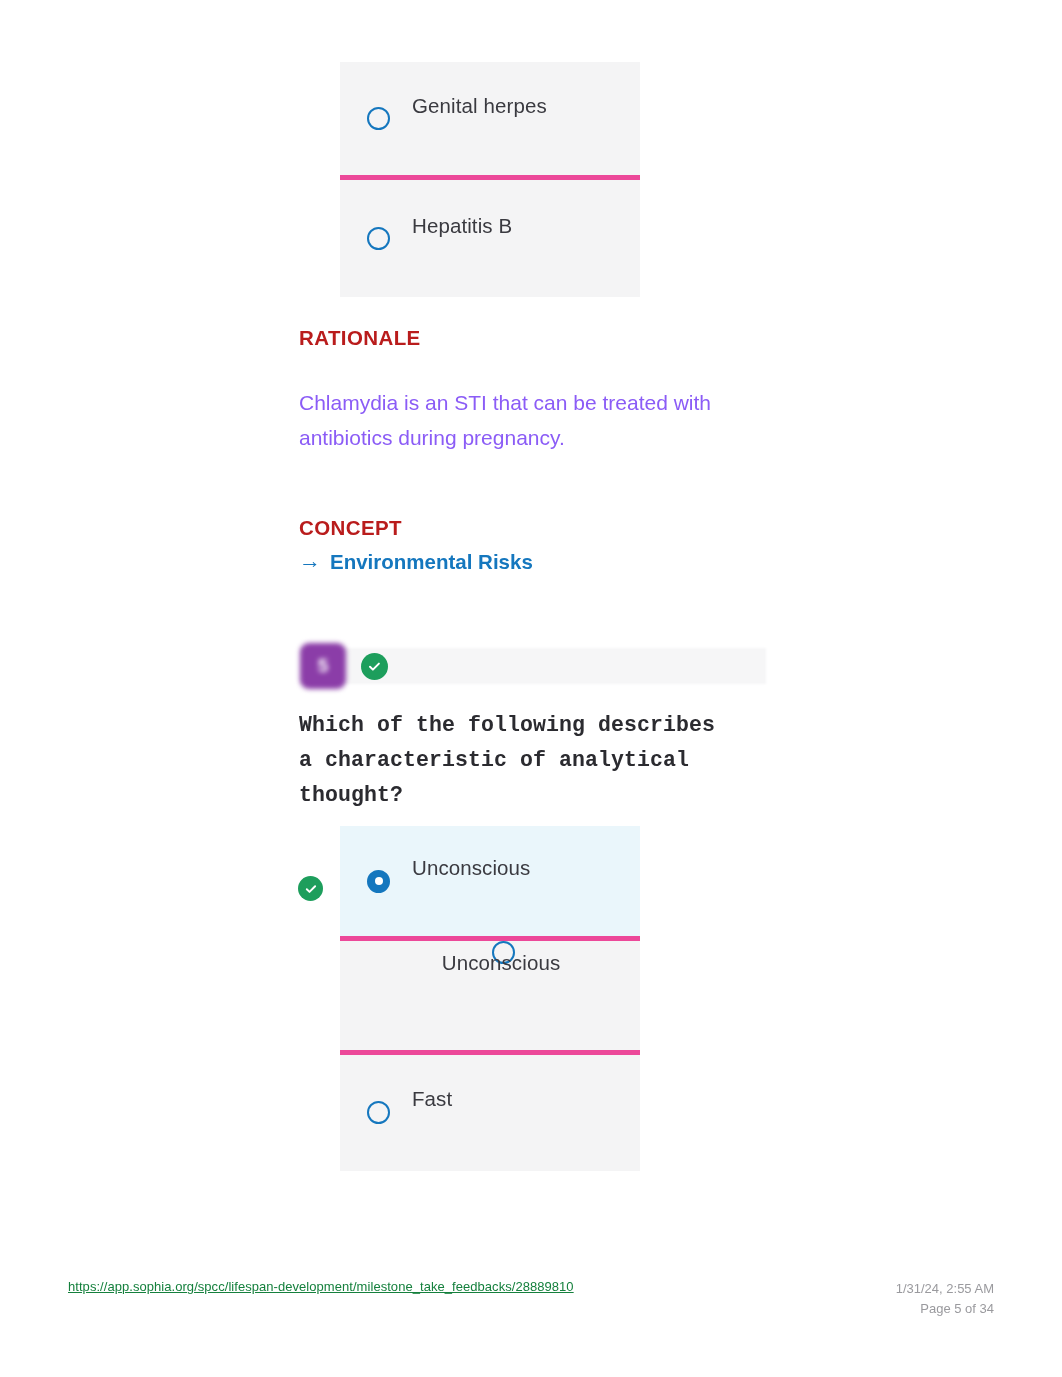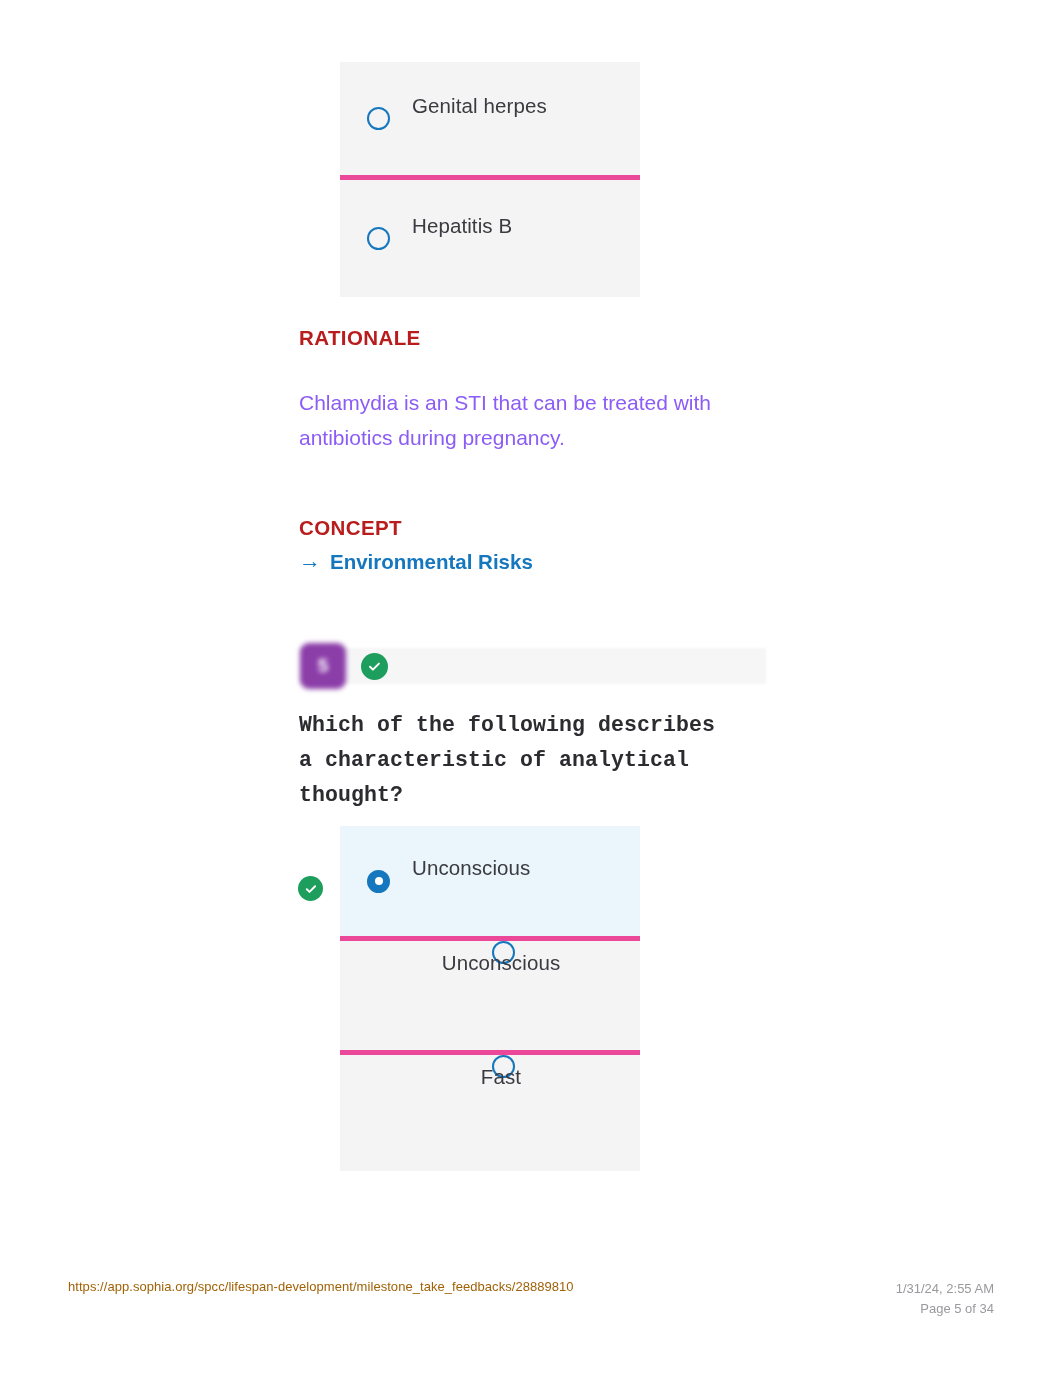--- a/index.html
+++ b/index.html
@@ -162,22 +162,23 @@
     line-height: 35px;
     width: 420px;
     letter-spacing: 0.1px;
     font-family: Liberation Mono, monospace;
   }
 
   
   .footer-url {
     position: absolute;
     font-size: 13px;
-    color: #a16207;
+    color: #15803d;
     letter-spacing: 0.05px;
+    text-decoration: underline;
   }
   .footer-meta {
     position: absolute;
     font-size: 13px;
     color: #9a9a9e;
     text-align: right;
     line-height: 20px;
   }
 </style>
 </head>
@@ -223,21 +224,21 @@
 
   <div class="options-card" style="left:340px; top:826px; width:300px; height:345px;">
     <div class="opt-row selected" style="height:110px;">
       <span class="radio checked"></span>
       <span class="opt-label">Unconscious</span>
     </div>
     <div class="opt-row" style="height:114px;flex-direction:column;">
       <span class="radio"></span>
       <span class="opt-label">Unconscious</span>
     </div>
-    <div class="opt-row" style="height:119px;flex-direction:column;">
+    <div class="opt-row" style="height:119px;">
       <span class="radio"></span>
       <span class="opt-label">Fast</span>
     </div>
   </div>
 
   <div class="correct-mark" style="left:298px; top:876px;">
     <svg width="14" height="14" viewBox="0 0 16 16">
       <path d="M3.2 8.3 L6.3 11.3 L12.7 4.9" fill="none" stroke="#ffffff" stroke-width="2.2" stroke-linecap="round" stroke-linejoin="round"></path>
     </svg>
   </div>

